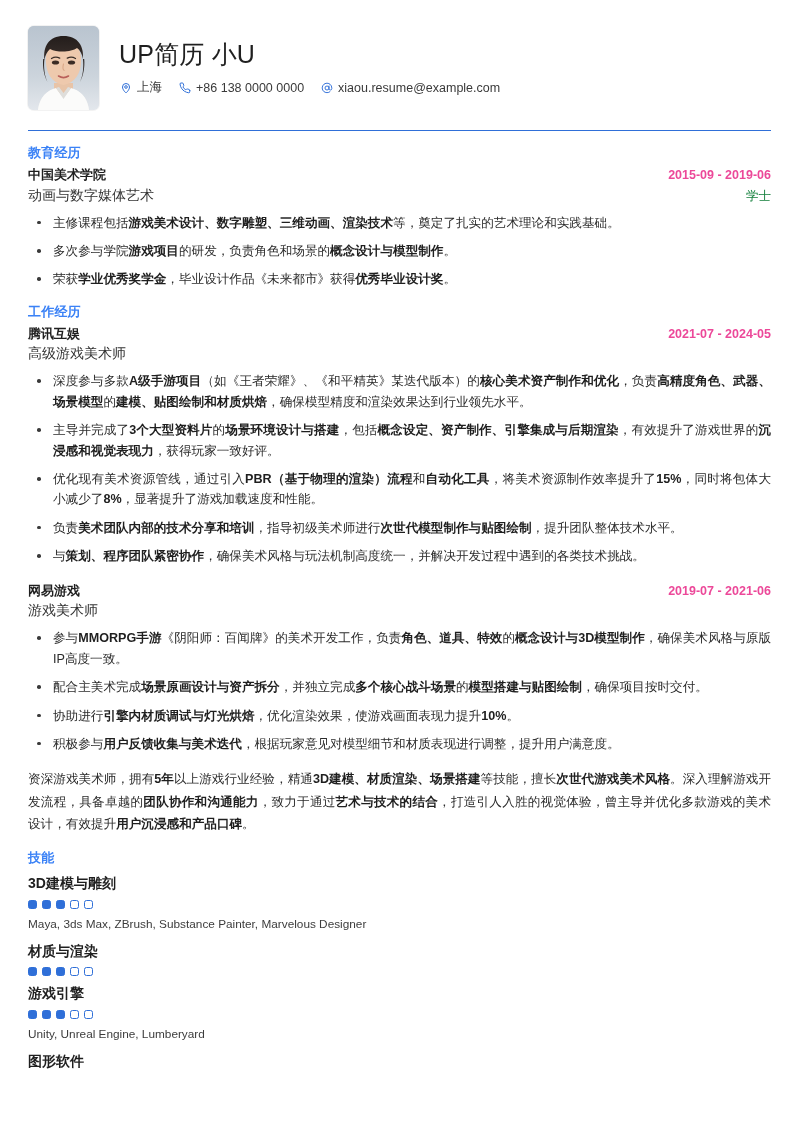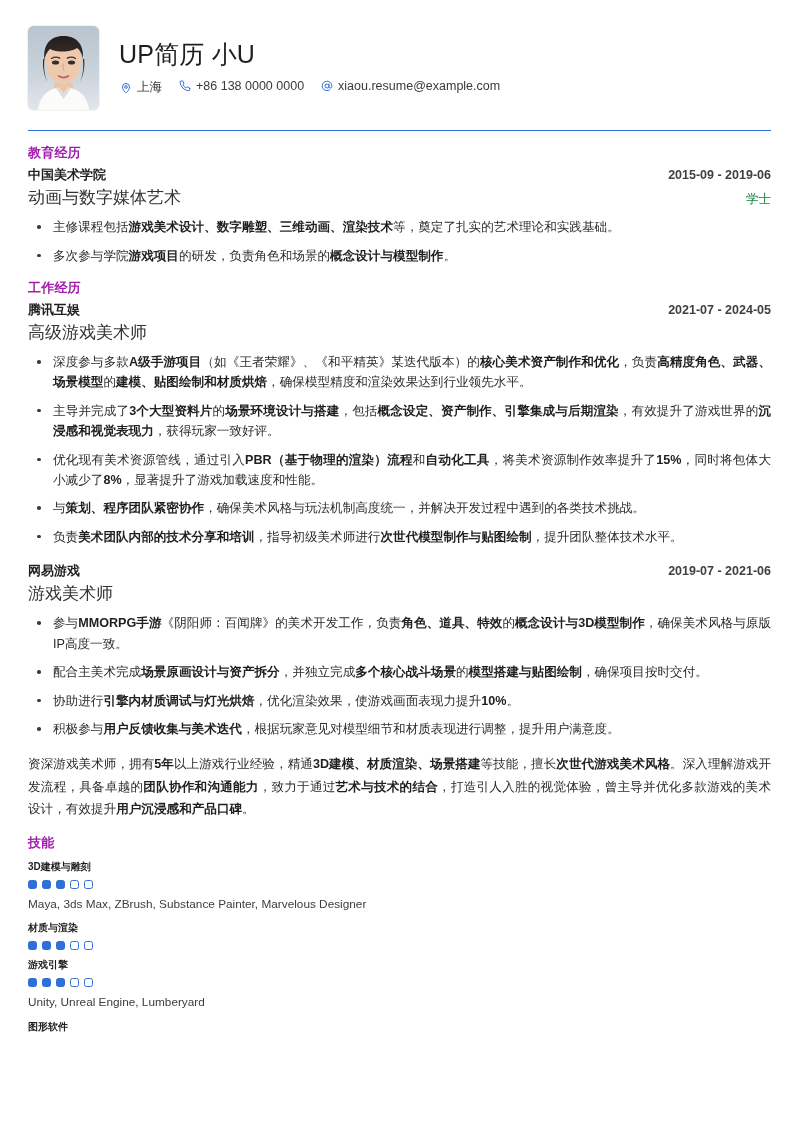--- a/index.html
+++ b/index.html
@@ -45,21 +45,21 @@
   .name {
     font-size: 25px;
     font-weight: 400;
     letter-spacing: .2px;
     color: #1f1f1f;
     line-height: 1.15;
     margin-bottom: 11px;
   }
   .contact-row {
     display: flex;
-    align-items: flex-start;
+    align-items: center;
     flex-wrap: wrap;
     gap: 8px 16px;
     font-size: 12.5px;
     color: #3a3a3a;
   }
   .contact-item {
     display: inline-flex;
     align-items: center;
     gap: 5px;
     white-space: nowrap;
@@ -77,21 +77,21 @@
 
   .header-rule {
     height: 0;
     border-top: 1.4px solid #2f6fd8;
     margin: 4px 0 14px 0;
   }
 
   
   .section { margin-bottom: 14px; }
   .section-title {
-    color: #a21caf;
+    color: #3b82f6;
     font-size: 13px;
     font-weight: 700;
     line-height: 1.3;
     margin-bottom: 3px;
     letter-spacing: .2px;
   }
 
   .entry { margin-bottom: 10px; }
   .entry:last-child { margin-bottom: 0; }
   .entry-line {
@@ -102,25 +102,25 @@
     line-height: 1.5;
   }
   .entry-org {
     font-size: 13px;
     font-weight: 700;
     color: #1f1f1f;
   }
   .entry-date {
     font-size: 12.5px;
     font-weight: 700;
-    color: #404040;
+    color: #ec4899;
     white-space: nowrap;
   }
   .entry-role {
-    font-size: 17px;
+    font-size: 14px;
     color: #333333;
     font-weight: 400;
   }
   .entry-degree {
     font-size: 12.5px;
     color: #15803d;
     font-weight: 400;
     white-space: nowrap;
   }
 
@@ -157,21 +157,21 @@
     line-height: 1.78;
     color: #2b2b2b;
     text-align: justify;
     text-justify: inter-ideograph;
   }
 
   
   .skill-block { margin-top: 8px; }
   .skill-block:first-of-type { margin-top: 2px; }
   .skill-name {
-    font-size: 10px;
+    font-size: 14px;
     font-weight: 700;
     color: #1f1f1f;
     line-height: 1.4;
     margin-bottom: 6px;
   }
   .dots {
     display: flex;
     gap: 5px;
     margin-bottom: 7px;
   }
@@ -274,41 +274,42 @@
         <span class="entry-org">中国美术学院</span>
         <span class="entry-date">2015-09 - 2019-06</span>
       </div>
       <div class="entry-line">
         <span class="entry-role">动画与数字媒体艺术</span>
         <span class="entry-degree">学士</span>
       </div>
       <ul class="bullets">
         <li>主修课程包括<b>游戏美术设计、数字雕塑、三维动画、渲染技术</b>等，奠定了扎实的艺术理论和实践基础。</li>
         <li>多次参与学院<b>游戏项目</b>的研发，负责角色和场景的<b>概念设计与模型制作</b>。</li>
+        <li>荣获<b>学业优秀奖学金</b>，毕业设计作品《未来都市》获得<b>优秀毕业设计奖</b>。</li>
       </ul>
     </div>
   </div>
 
   <div class="section">
     <div class="section-title">工作经历</div>
 
     <div class="entry">
       <div class="entry-line">
         <span class="entry-org">腾讯互娱</span>
         <span class="entry-date">2021-07 - 2024-05</span>
       </div>
       <div class="entry-line">
         <span class="entry-role">高级游戏美术师</span>
       </div>
       <ul class="bullets">
         <li>深度参与多款<b>A级手游项目</b>（如《王者荣耀》、《和平精英》某迭代版本）的<b>核心美术资产制作和优化</b>，负责<b>高精度角色、武器、场景模型</b>的<b>建模、贴图绘制和材质烘焙</b>，确保模型精度和渲染效果达到行业领先水平。</li>
         <li>主导并完成了<b>3个大型资料片</b>的<b>场景环境设计与搭建</b>，包括<b>概念设定、资产制作、引擎集成与后期渲染</b>，有效提升了游戏世界的<b>沉浸感和视觉表现力</b>，获得玩家一致好评。</li>
         <li>优化现有美术资源管线，通过引入<b>PBR（基于物理的渲染）流程</b>和<b>自动化工具</b>，将美术资源制作效率提升了<b>15%</b>，同时将包体大小减少了<b>8%</b>，显著提升了游戏加载速度和性能。</li>
+        <li>负责<b>美术团队内部的技术分享和培训</b>，指导初级美术师进行<b>次世代模型制作与贴图绘制</b>，提升团队整体技术水平。</li>
         <li>与<b>策划、程序团队紧密协作</b>，确保美术风格与玩法机制高度统一，并解决开发过程中遇到的各类技术挑战。</li>
-        <li>负责<b>美术团队内部的技术分享和培训</b>，指导初级美术师进行<b>次世代模型制作与贴图绘制</b>，提升团队整体技术水平。</li>
       </ul>
     </div>
 
     <div class="entry" style="margin-top:14px;">
       <div class="entry-line">
         <span class="entry-org">网易游戏</span>
         <span class="entry-date">2019-07 - 2021-06</span>
       </div>
       <div class="entry-line">
         <span class="entry-role">游戏美术师</span>

